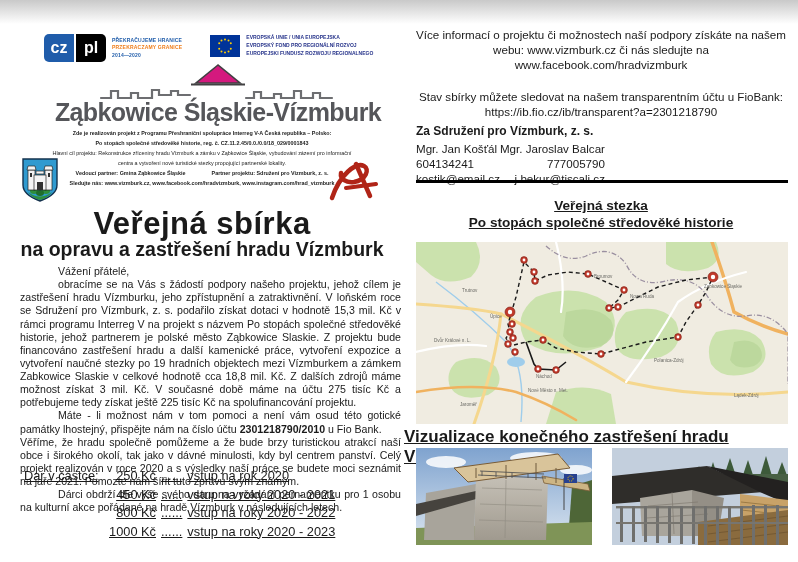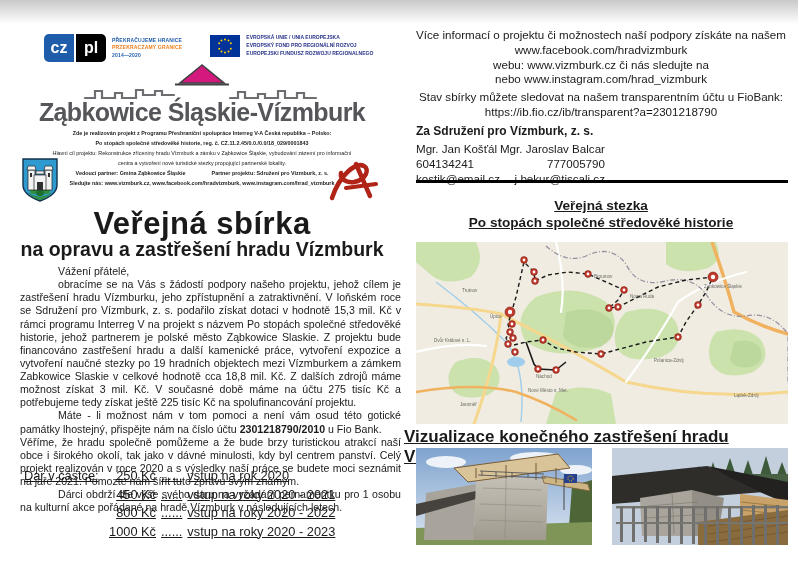--- a/index.html
+++ b/index.html
@@ -19,21 +19,21 @@
   .czpl .sq{width:30px;height:28px;border-radius:5px;color:#fff;font-weight:bold;
     font-size:16px;display:flex;align-items:center;justify-content:center;}
   .sq.cz{background:#1f5caa;border-top-right-radius:0;border-bottom-right-radius:0;}
   .sq.pl{background:#000000;margin-left:2px;border-top-left-radius:0;border-bottom-left-radius:0;}
   .czpl-text{margin-left:6px;font-size:5px;font-weight:bold;line-height:1.5;letter-spacing:.2px;}
   .czpl-text .l1{color:#1f5caa;} .czpl-text .l2{color:#ef7d1a;} .czpl-text .l3{color:#1f5caa;}
   .eu{display:flex;align-items:center;margin-left:28px;}
   .eu-text{margin-left:6px;font-size:5px;font-weight:bold;color:#27348b;line-height:1.55;}
 
   
-  .brand{position:absolute;left:0;top:62px;width:404px;text-align:center;}
+  .brand{position:absolute;left:0;top:62px;width:404px;text-align:center;padding-left:16px;}
   .brand svg{display:block;margin:0 auto;}
   .brand-name{font-size:25px;font-weight:600;color:#55565a;letter-spacing:-.6px;margin-top:-2px;}
 
   
   .fineprint{position:absolute;left:16px;top:128px;width:372px;text-align:center;
     font-size:5.4px;line-height:1.85;color:#222;}
   .fineprint .b{font-weight:bold;}
   .fp-row{display:flex;justify-content:center;gap:26px;}
   .arms{position:absolute;left:22px;top:158px;}
   .red-a{position:absolute;left:326px;top:158px;}
@@ -209,23 +209,22 @@
         <span class="don-dots">......</span>
         <span>vstup na roky 2020 - 2023</span>
       </div>
     </div>
   </div>
 
   <div class="col-right">
 
     <div class="r-info">
       <div>Více informací o projektu či možnostech naší podpory získáte na našem</div>
+      <div>webu: www.vizmburk.cz či nás sledujte na</div>
       <div>www.facebook.com/hradvizmburk</div>
-      <div>webu: www.vizmburk.cz či nás sledujte na</div>
-      <div>nebo www.instagram.com/hrad_vizmburk</div>
     </div>
 
     <div class="r-fio">
       <div>Stav sbírky můžete sledovat na našem transparentním účtu u FioBank:</div>
       <div>https://ib.fio.cz/ib/transparent?a=2301218790</div>
     </div>
 
     <div class="contacts">
       <div class="who">Za Sdružení pro Vízmburk, z. s.</div>
       <div class="c-cols">

